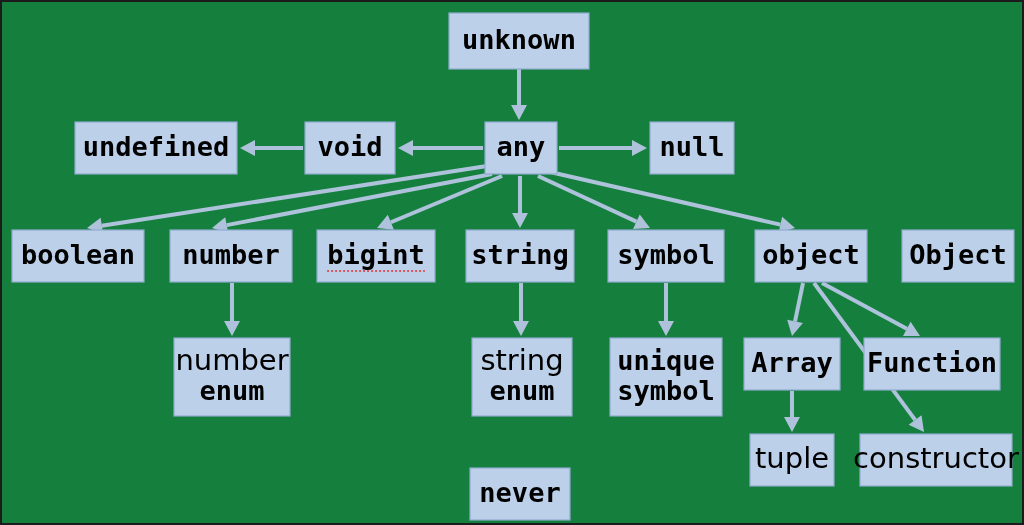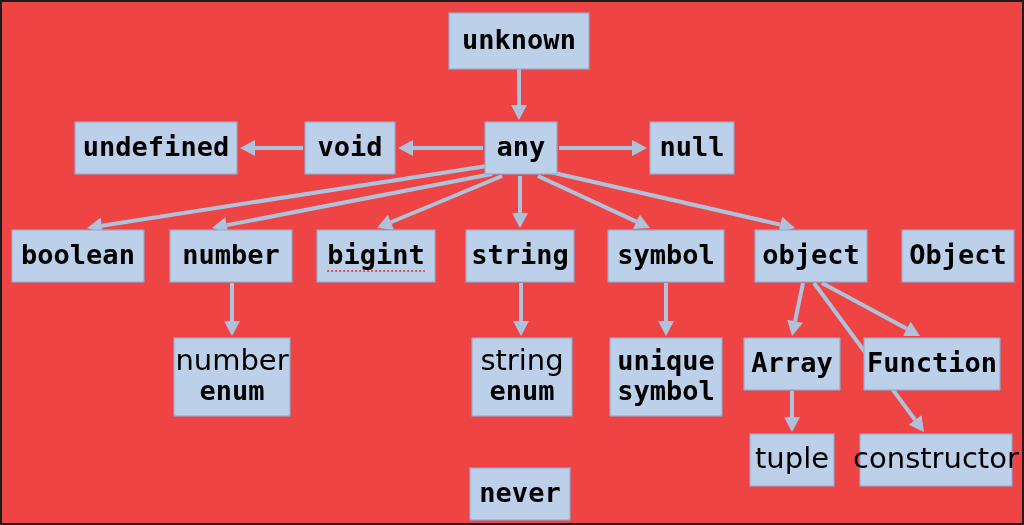--- a/index.html
+++ b/index.html
@@ -4,21 +4,21 @@
 <style>
   html, body {
     margin: 0;
     padding: 0;
     background: #ffffff;
   }
   #page {
     position: relative;
     width: 1024px;
     height: 525px;
-    background: #ef4444;
+    background: #15803d;
     box-sizing: border-box;
     border: 2px solid #1b1b1b;
     overflow: hidden;
     font-family: "DejaVu Sans Mono", monospace;
   }
   #diagram {
     position: absolute;
     left: 0;
     top: 0;
     width: 1024px;

